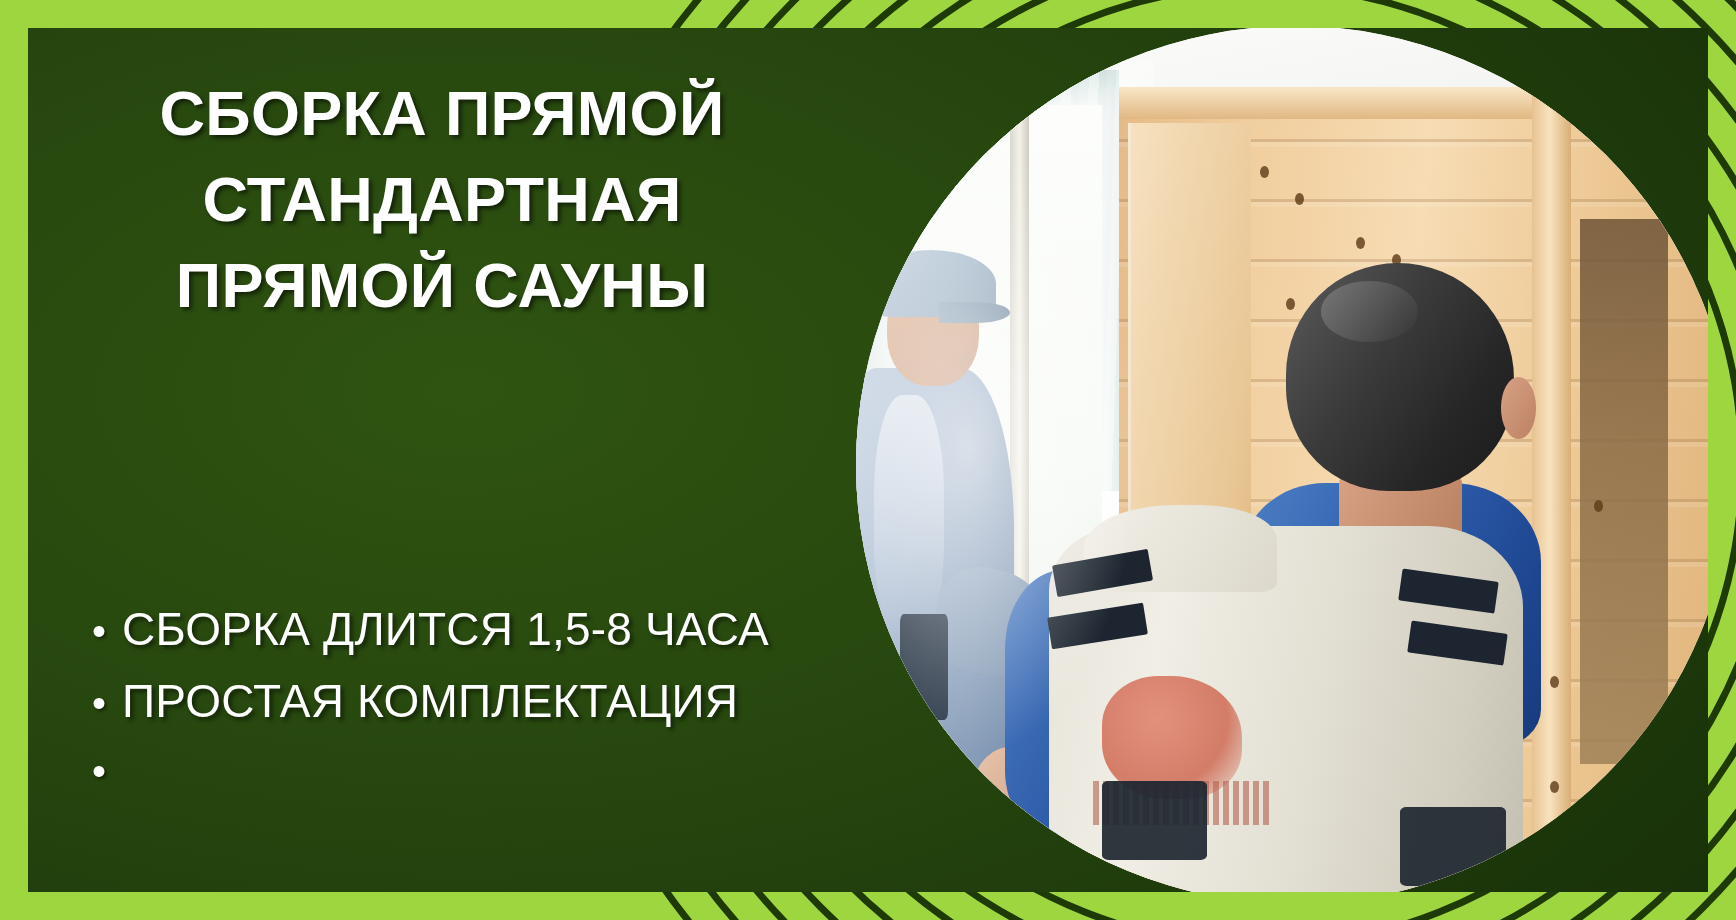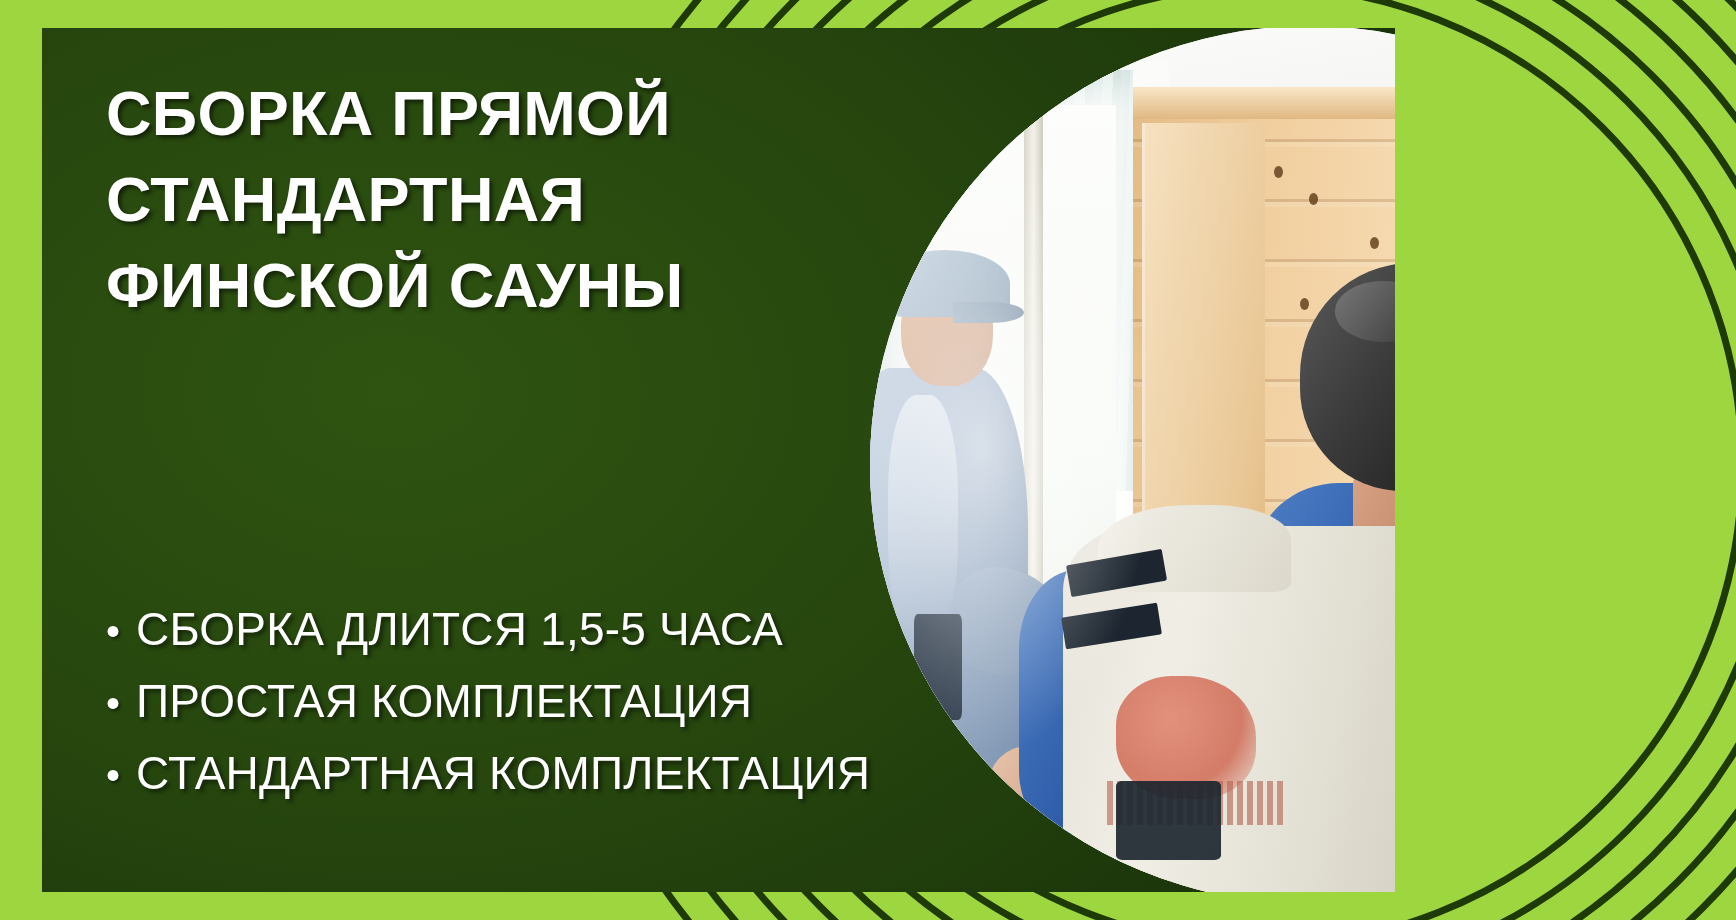--- a/index.html
+++ b/index.html
@@ -21,25 +21,26 @@
   .arc-band {
     position:absolute;
     inset:0;
     overflow:hidden;
   }
   .arc-band svg { position:absolute; top:0; left:0; }
 
   
   .panel {
     position:absolute;
-    left:42px; top:28px;
-    width:1353px; height:864px;
+    left:28px; top:28px;
+    width:1680px; height:864px;
     background:
       radial-gradient(115% 125% at 26% 42%, #2f5411 0%, #26460e 38%, #1b350a 72%, #142806 100%);
     overflow:hidden;
+    text-align:center;
   }
 
   
   .photo-circle {
     position:absolute;
     left:828px; top:-2px;
     width:878px; height:878px;
     border-radius:50%;
     overflow:hidden;
     background:#e9eef0;
@@ -290,35 +291,34 @@
         <circle cx="1262" cy="466" r="732"></circle>
       </g>
     </svg>
   </div>
 
   <div class="panel">
 
     <div class="title">
       <span class="title-line">СБОРКА ПРЯМОЙ</span>
       <span class="title-line">СТАНДАРТНАЯ</span>
-      <span class="title-line">ФИНСКОЙ САУНЫ</span>
+      <span class="title-line">ПРЯМОЙ САУНЫ</span>
     </div>
 
     <div class="bullets">
       <div class="bullet">
         <span class="bullet-dot">•</span>
-        <span class="bullet-text">СБОРКА ДЛИТСЯ 1,5-5 ЧАСА</span>
+        <span class="bullet-text">СБОРКА ДЛИТСЯ 1,5-8 ЧАСА</span>
       </div>
       <div class="bullet">
         <span class="bullet-dot">•</span>
         <span class="bullet-text">ПРОСТАЯ КОМПЛЕКТАЦИЯ</span>
       </div>
       <div class="bullet">
         <span class="bullet-dot">•</span>
-        <span class="bullet-text">СТАНДАРТНАЯ КОМПЛЕКТАЦИЯ</span>
       </div>
     </div>
 
     <div class="photo-circle">
       <div class="photo-inner">
         <div class="ph-ceiling"></div>
         <div class="ph-wall"></div>
         <div class="ph-curtain"></div>
         <div class="ph-window"></div>
 

